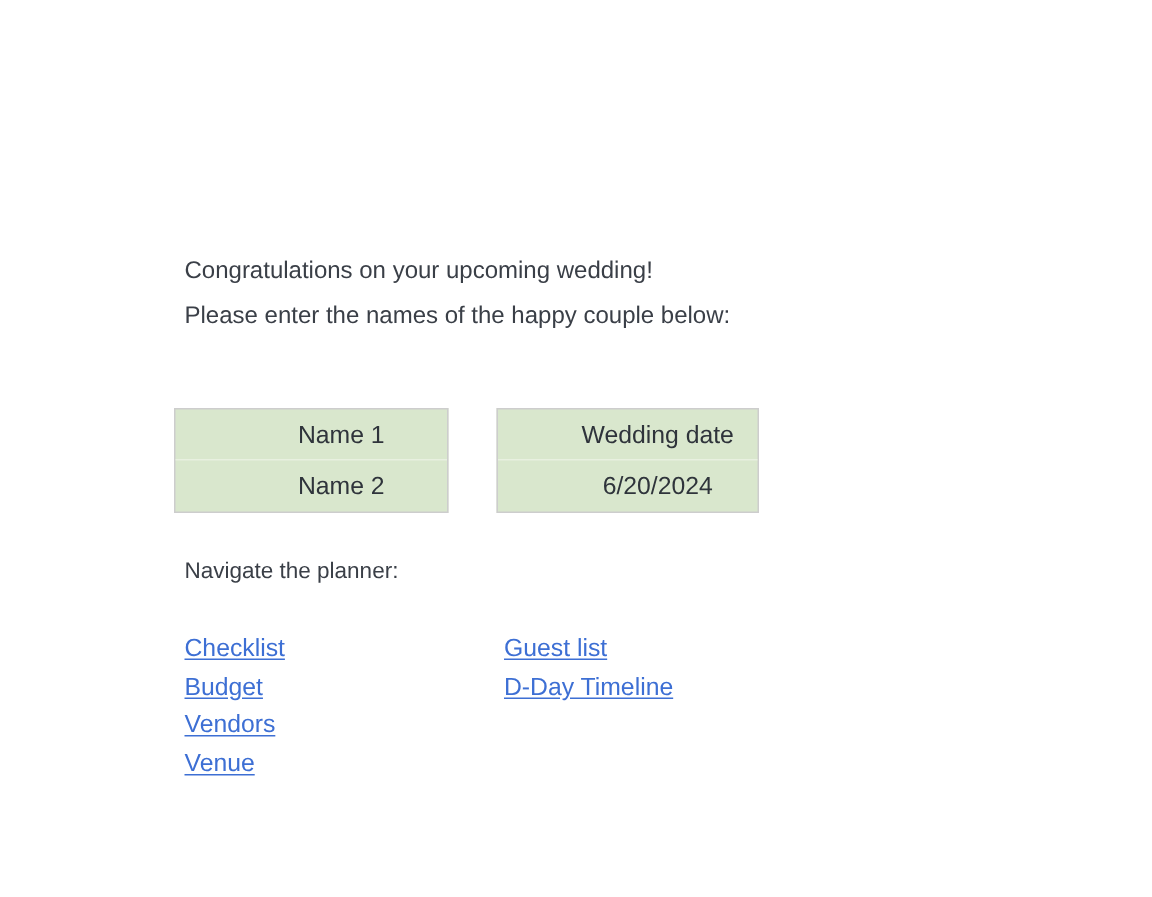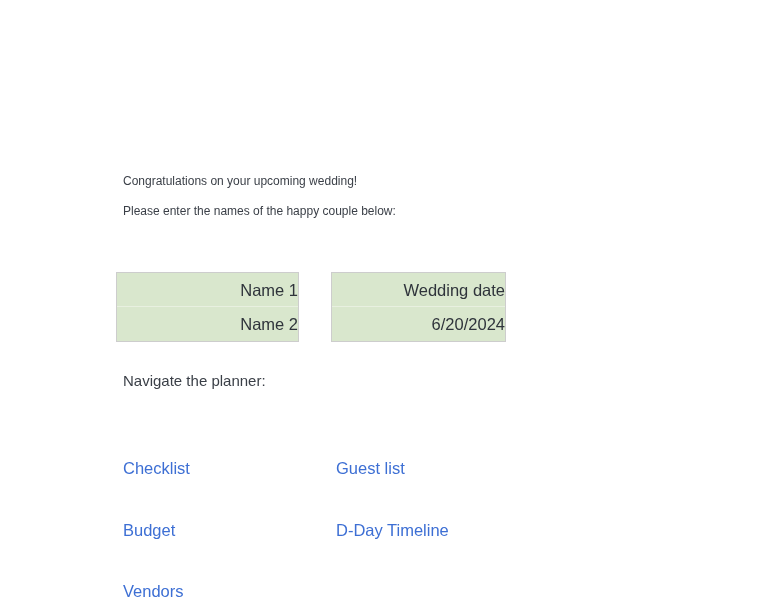--- a/index.html
+++ b/index.html
@@ -39,21 +39,21 @@
   }
 
   
   .intro {
     position: absolute;
     left: 123px;
     top: 166px;
     width: 600px;
   }
   .intro-line {
-    font-size: 12px;
+    font-size: 16px;
     line-height: 30px;
     color: #3a3f47;
     white-space: nowrap;
   }
 
   
   .entry-row {
     position: absolute;
     left: 116px;
     top: 272px;
@@ -71,21 +71,21 @@
     left: 0;
     width: 183px;
   }
   .entry-table.date {
     left: 215px;
     width: 175px;
   }
   .entry-cell {
     height: 34px;
     line-height: 34px;
-    text-align: right;
+    text-align: center;
     font-size: 16.5px;
     color: #2f343b;
     box-sizing: border-box;
     white-space: nowrap;
     overflow: hidden;
     padding-left: 40px;
   }
   .entry-cell.top {
     border-bottom: 1px solid #e8f0e0;
   }
@@ -112,24 +112,24 @@
     top: 0;
   }
   .nav-col.left  { left: 0px; }
   .nav-col.right { left: 213px; }
 
   .nav-link {
     display: block;
     font-size: 16.5px;
     line-height: 25.5px;
     color: #3d6fd4;
+    text-decoration: underline;
     text-underline-offset: 2px;
     white-space: nowrap;
     cursor: pointer;
-    margin-top: 36px;
   }
 </style>
 </head>
 <body>
 
 <div class="page">
 
 
   <div class="intro">
     <div class="intro-line">Congratulations on your upcoming wedding!</div>

